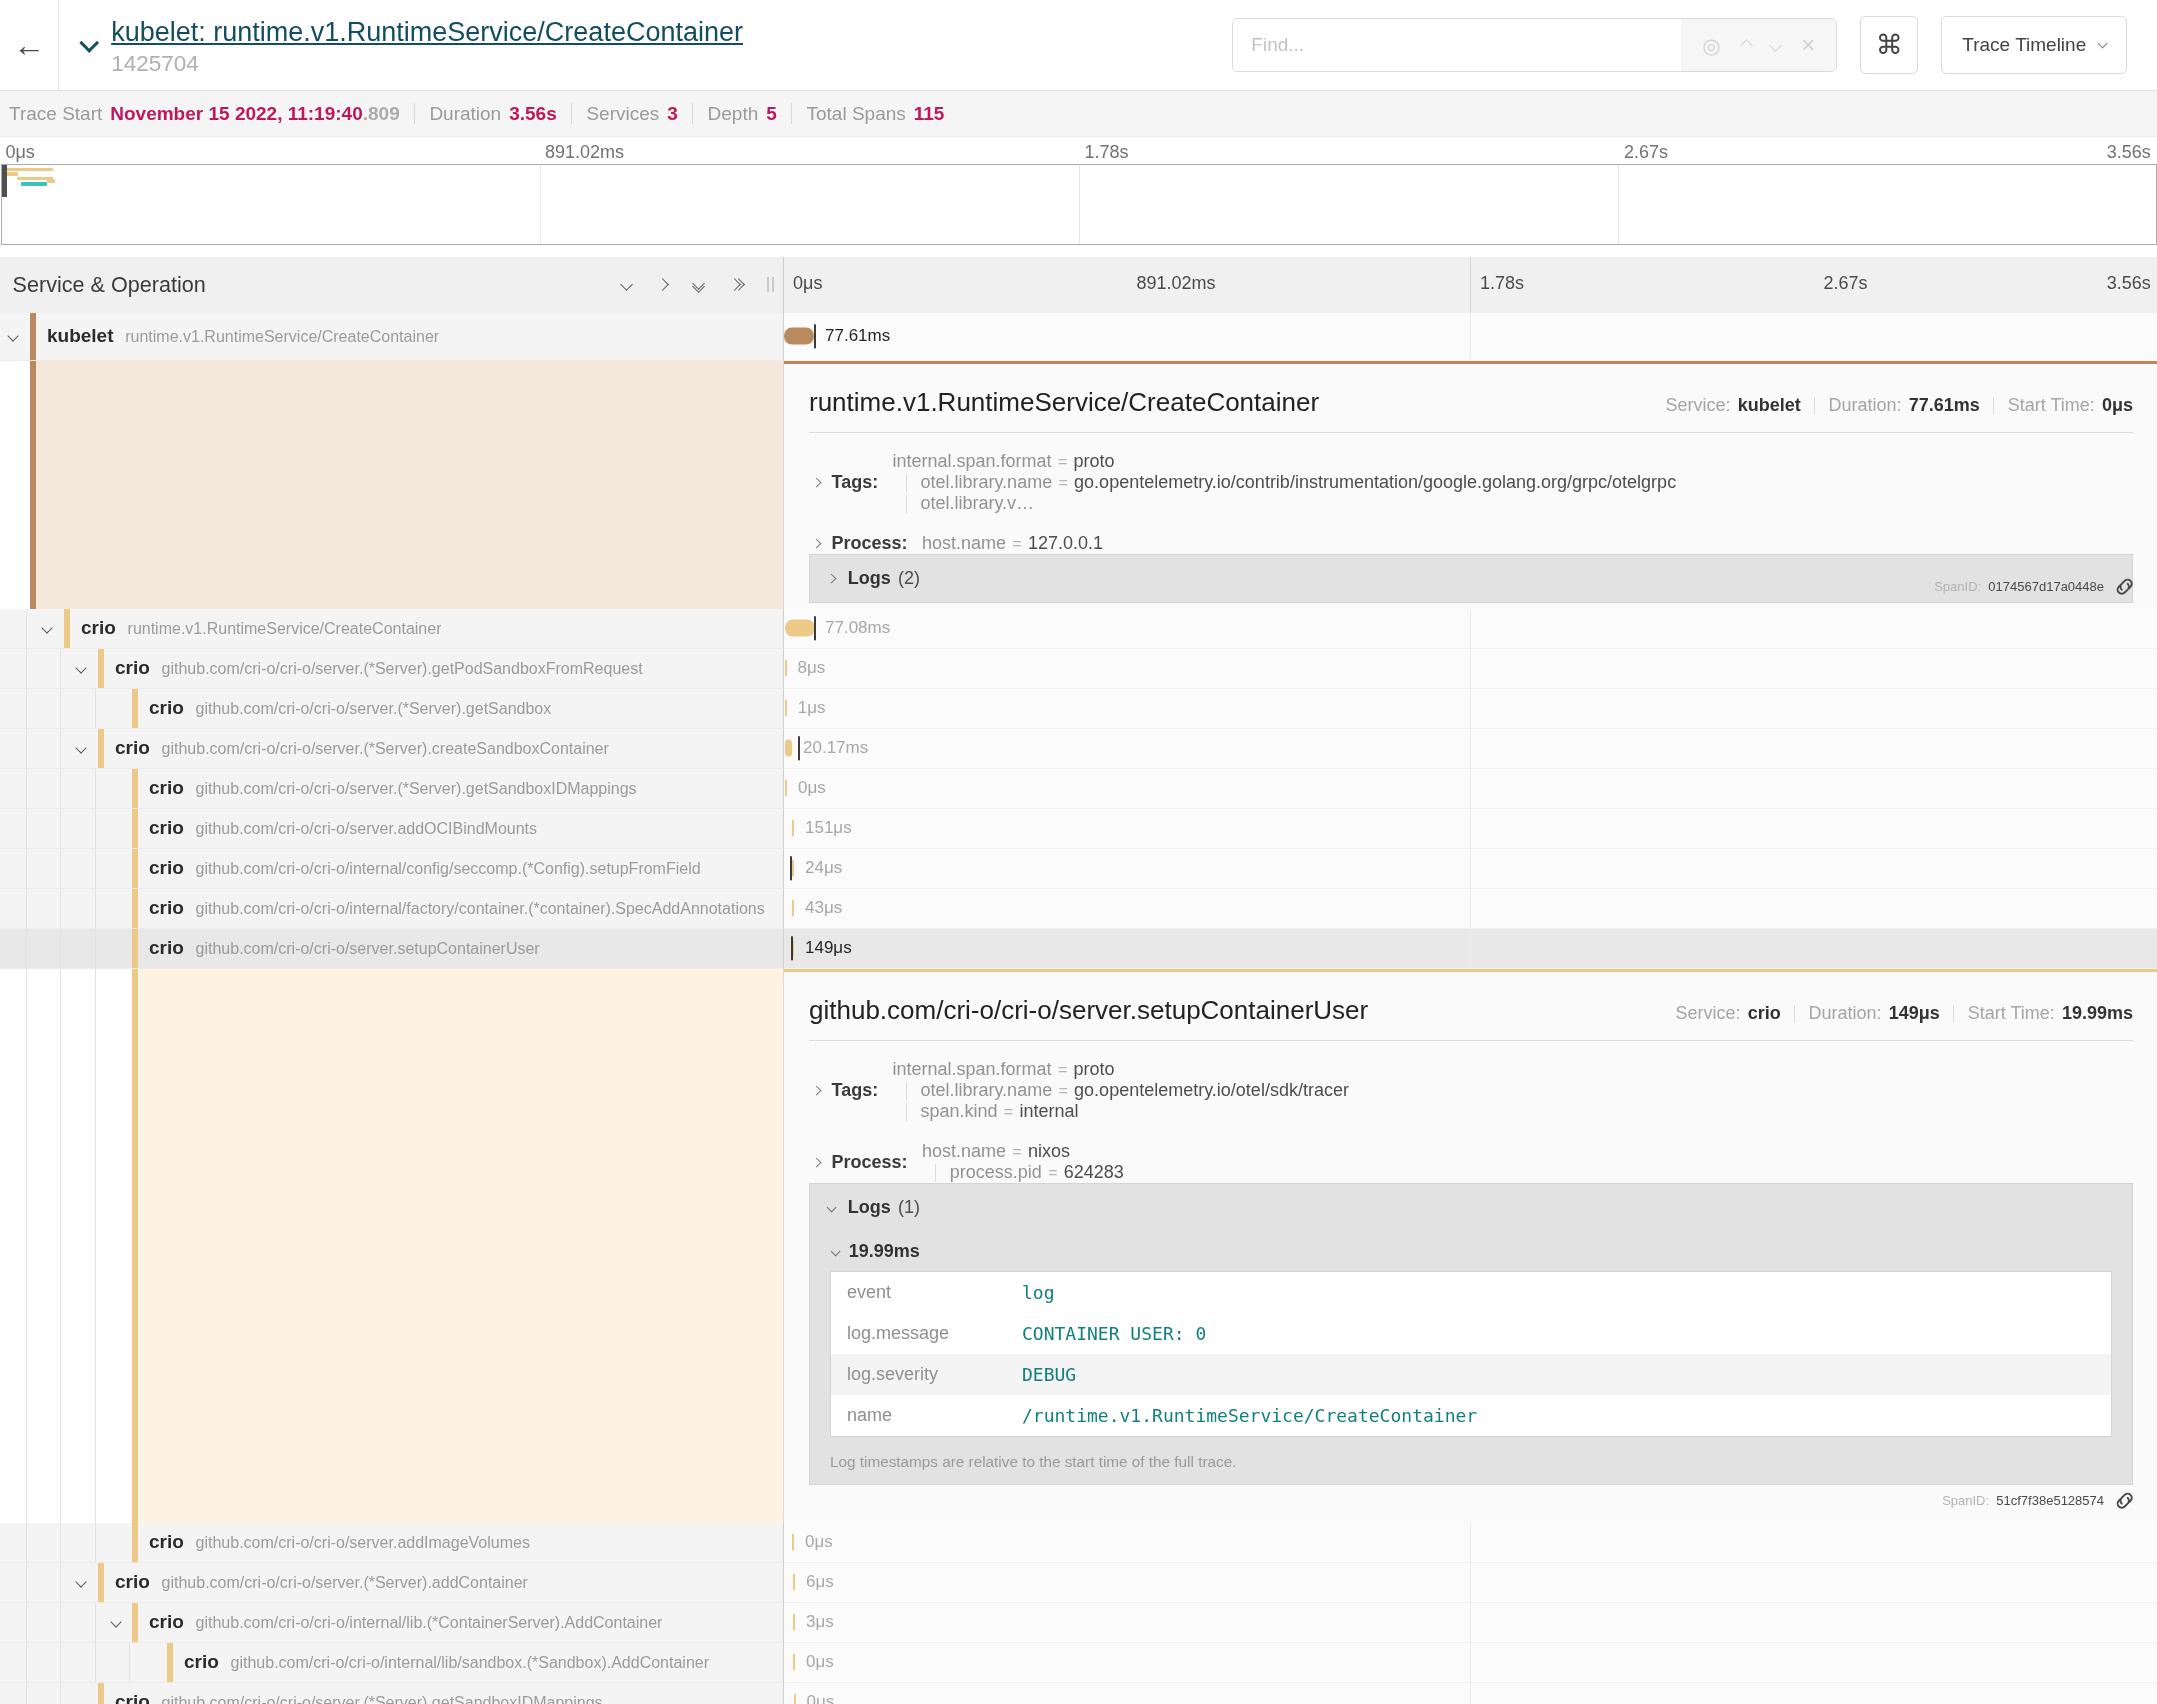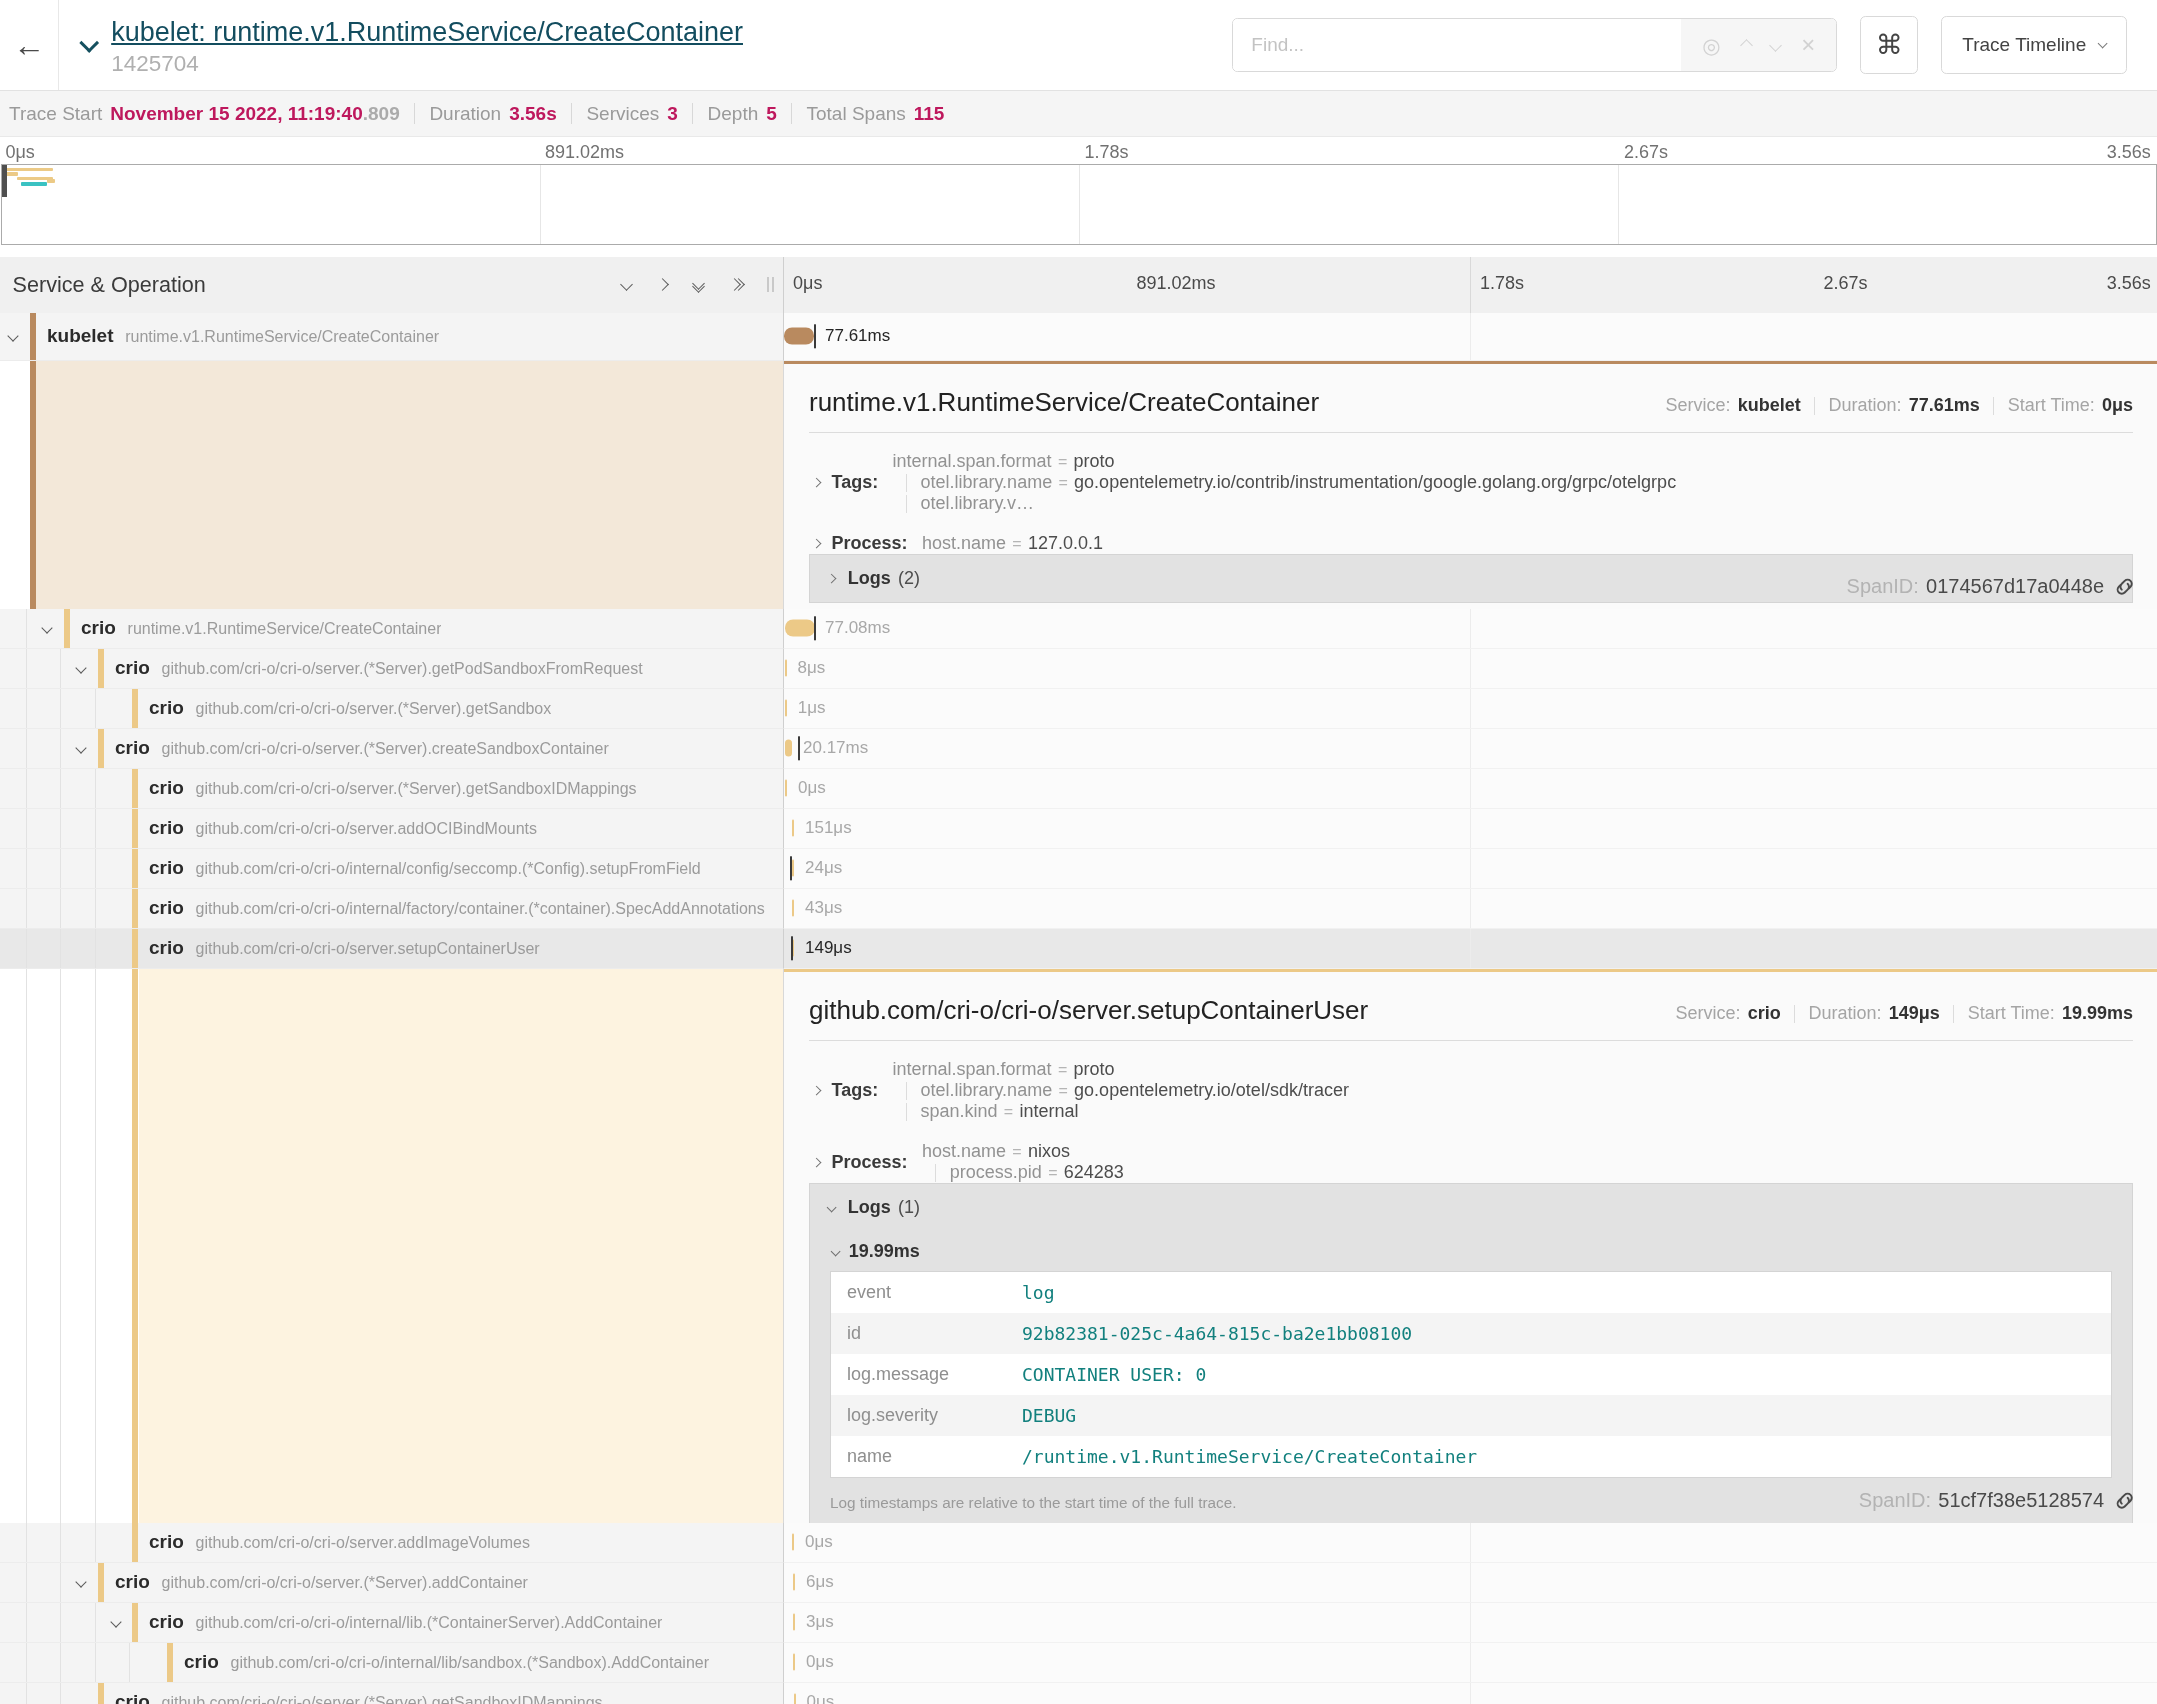--- a/index.html
+++ b/index.html
@@ -106,21 +106,21 @@
   .logs-word { font-weight:bold; margin-right:7.2px; }
   .logs-count { color:#4d4d4d; }
   .log-entry-head { height:40px; display:flex; align-items:center; padding-left:18px; font-size:18px; font-weight:bold; color:#333; }
   .log-entry-head .kv-caret { margin-right:10px; }
   .log-table { margin:0 20px; background:#fff; border:0.9px solid #d4d4d4; }
   .lt-row { display:flex; align-items:center; min-height:41px; }
   .lt-row.alt { background:#f4f4f4; }
   .lt-key { width:191px; padding-left:16px; color:#8f8f8f; font-size:18px; flex-shrink:0; }
   .lt-val { font-family:"DejaVu Sans Mono", monospace; font-size:18px; color:#12807e; }
   .log-footnote { padding:15.3px 20px 13.5px 20px; font-size:15.3px; color:#9a9a9a; }
-  .spanid { position:absolute; right:21.6px; bottom:10.8px; display:flex; align-items:center; font-size:20px; }
+  .spanid { position:absolute; right:21.6px; bottom:10.8px; display:flex; align-items:center; font-size:13px; }
   .spanid-label { color:#b3b3b3; margin-right:7.2px; }
   .spanid-value { color:#4a4a4a; }
   .spanid svg { margin-left:9px; cursor:pointer; }
   
   .c { display:inline-block; width:9px; height:9px; border-right:1.8px solid currentColor; border-bottom:1.8px solid currentColor; }
   .c.down { transform:rotate(45deg); }
   .c.right { transform:rotate(-45deg); }
   .c.up { transform:rotate(-135deg); }
 </style>
 </head>
@@ -575,24 +575,20 @@
               <span class="kv-caret">
                   <i class="c down"></i>
                 </span>
               <span>19.99ms</span>
             </div>
             <div class="log-table">
                 <div class="lt-row">
       <span class="lt-key">event</span>
       <span class="lt-val">log</span>
     </div>
-                <div class="lt-row alt">
-      <span class="lt-key">id</span>
-      <span class="lt-val">92b82381-025c-4a64-815c-ba2e1bb08100</span>
-    </div>
                 <div class="lt-row">
       <span class="lt-key">log.message</span>
       <span class="lt-val">CONTAINER USER: 0</span>
     </div>
                 <div class="lt-row alt">
       <span class="lt-key">log.severity</span>
       <span class="lt-val">DEBUG</span>
     </div>
                 <div class="lt-row">
       <span class="lt-key">name</span>

